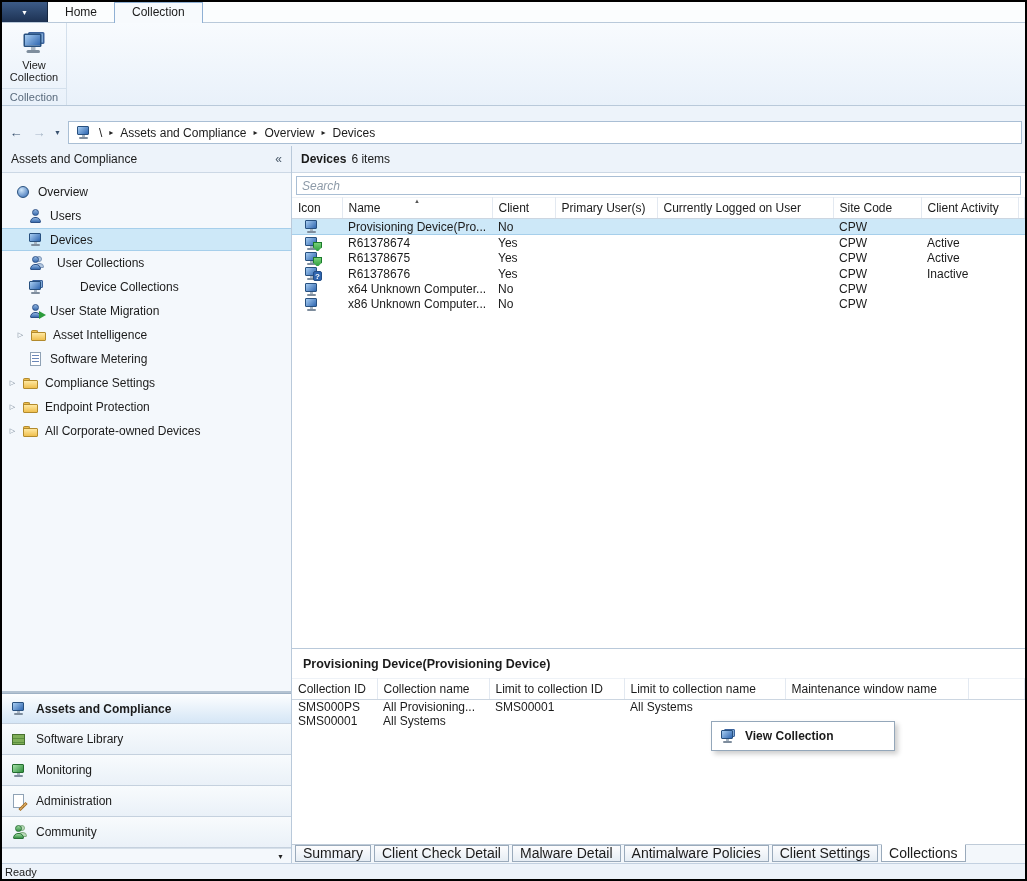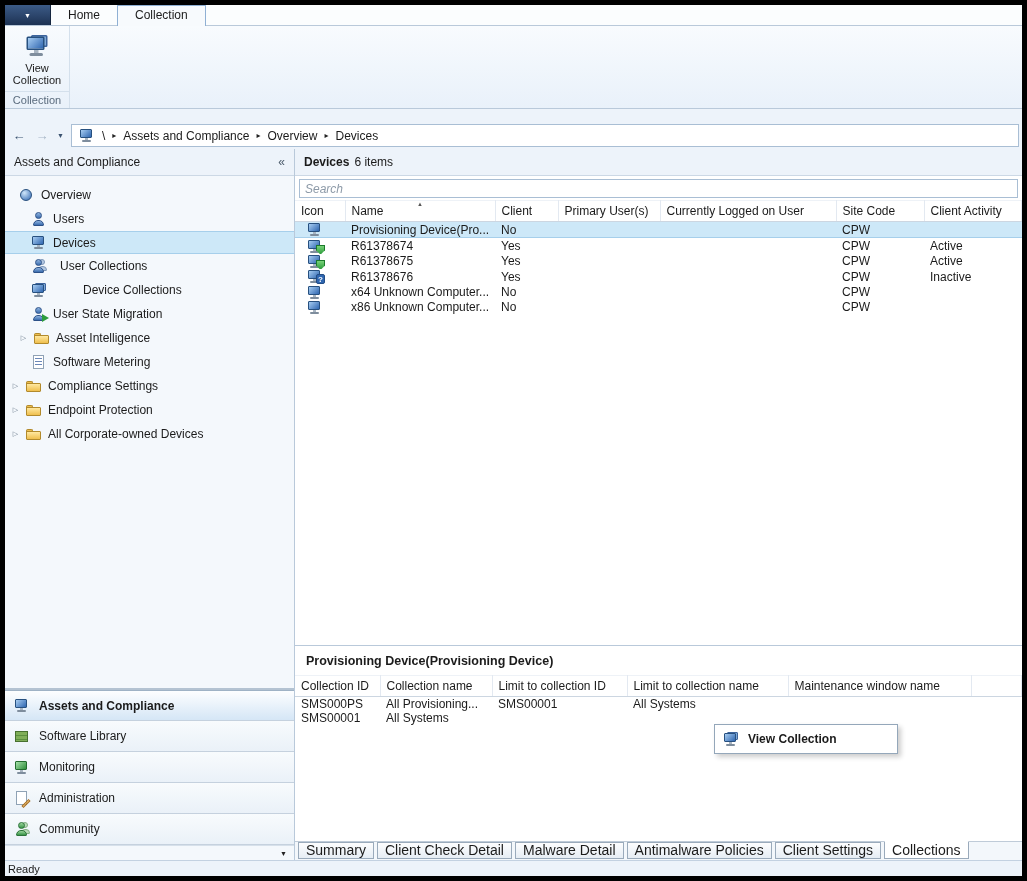--- a/index.html
+++ b/index.html
@@ -1,18 +1,18 @@
 <!DOCTYPE html>
 <html><head>
 <meta charset="utf-8">
 <style>
 *{box-sizing:border-box}
 html,body{margin:0;padding:0;background:#dfe8f2}
 body{font-family:"Liberation Sans",sans-serif}
-.window{width:1027px;height:881px;border:5px solid #000000;background:#edf3fa;display:flex;flex-direction:column;position:relative;overflow:hidden;font-size:12px;color:#1b1b1b}
+.window{width:1027px;height:881px;border:2px solid #000000;background:#edf3fa;display:flex;flex-direction:column;position:relative;overflow:hidden;font-size:12px;color:#1b1b1b}
 
 
 .tabstrip{height:21px;display:flex;align-items:stretch;background:#fbfdfe;border-bottom:1px solid #b9c9da;position:relative;z-index:2;flex:none}
 .app-button{width:46px;background:linear-gradient(#3c5b87,#1d3253);display:flex;align-items:center;justify-content:center;color:#fff;font-size:7px;border-right:1px solid #15263f;cursor:default}
 .rtab{padding:0 17px;line-height:20px;cursor:default}
 .rtab.active{background:#f7fafd;border:1px solid #8fb0d4;border-bottom:none;margin-bottom:-1px;line-height:19px}
 .ribbon{height:83px;background:linear-gradient(#f8fbfe,#e9f1fa);border-bottom:1px solid #b9c9da;display:flex;flex:none}
 .ribbon-group{width:65px;display:flex;flex-direction:column;border-right:1px solid #d4e0ec}
 .ribbon-button{flex:1;display:flex;flex-direction:column;align-items:center;padding-top:4px;gap:4px;margin:2px}
 .rb-ico{height:23px;transform:scale(1.5);transform-origin:center top;margin-top:3px}

